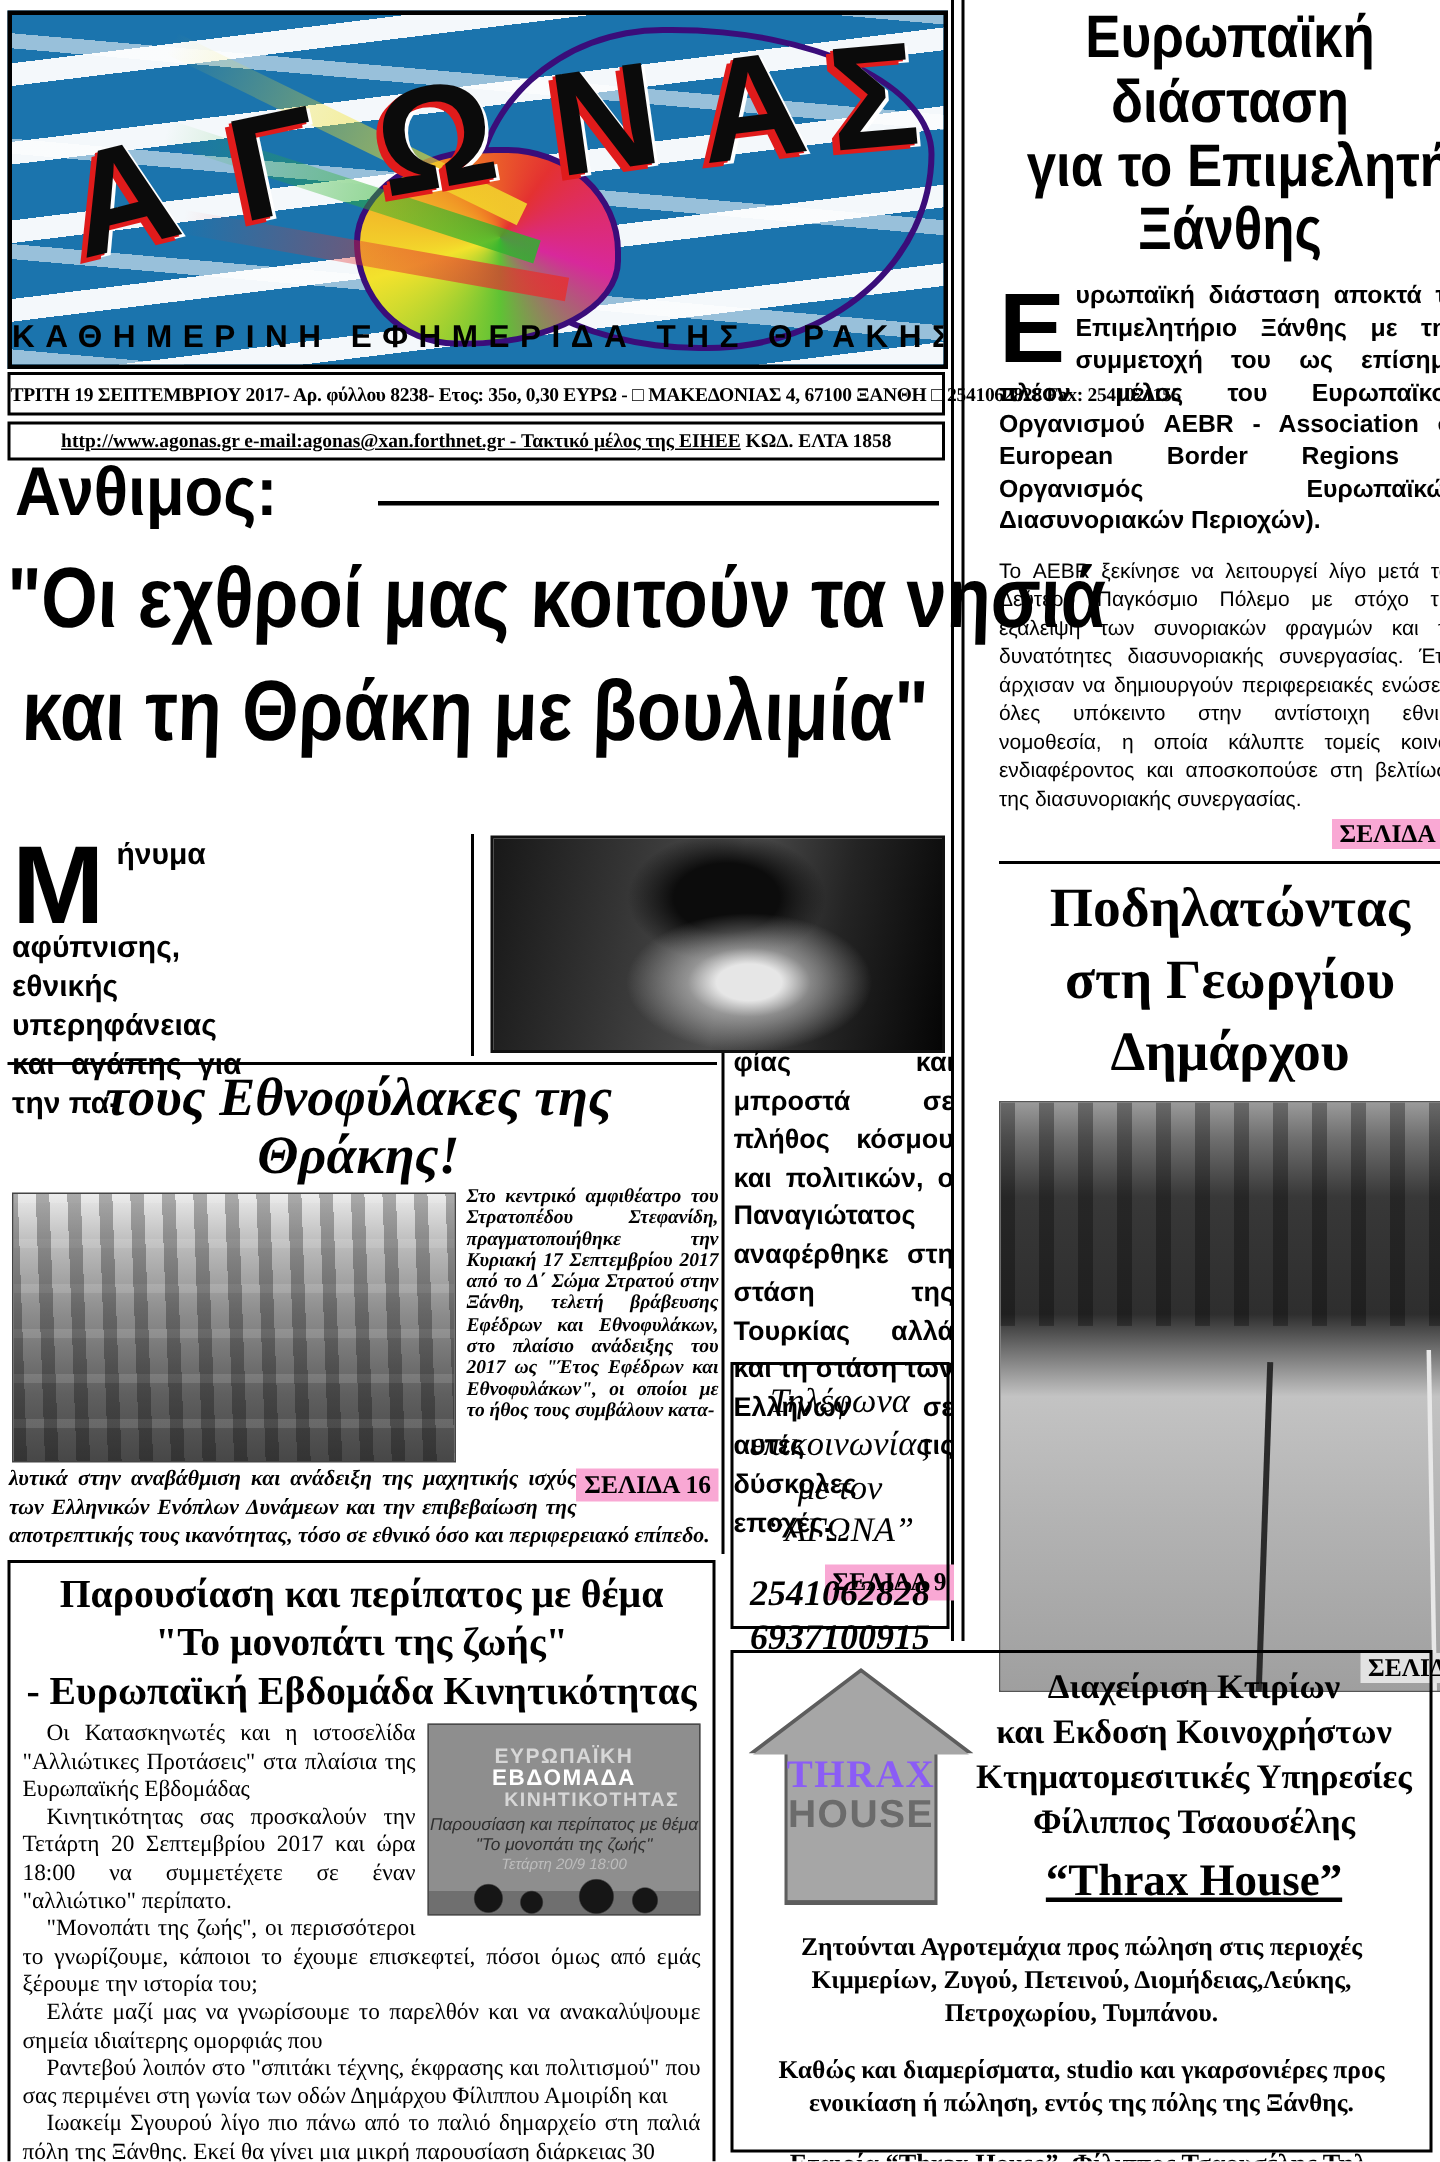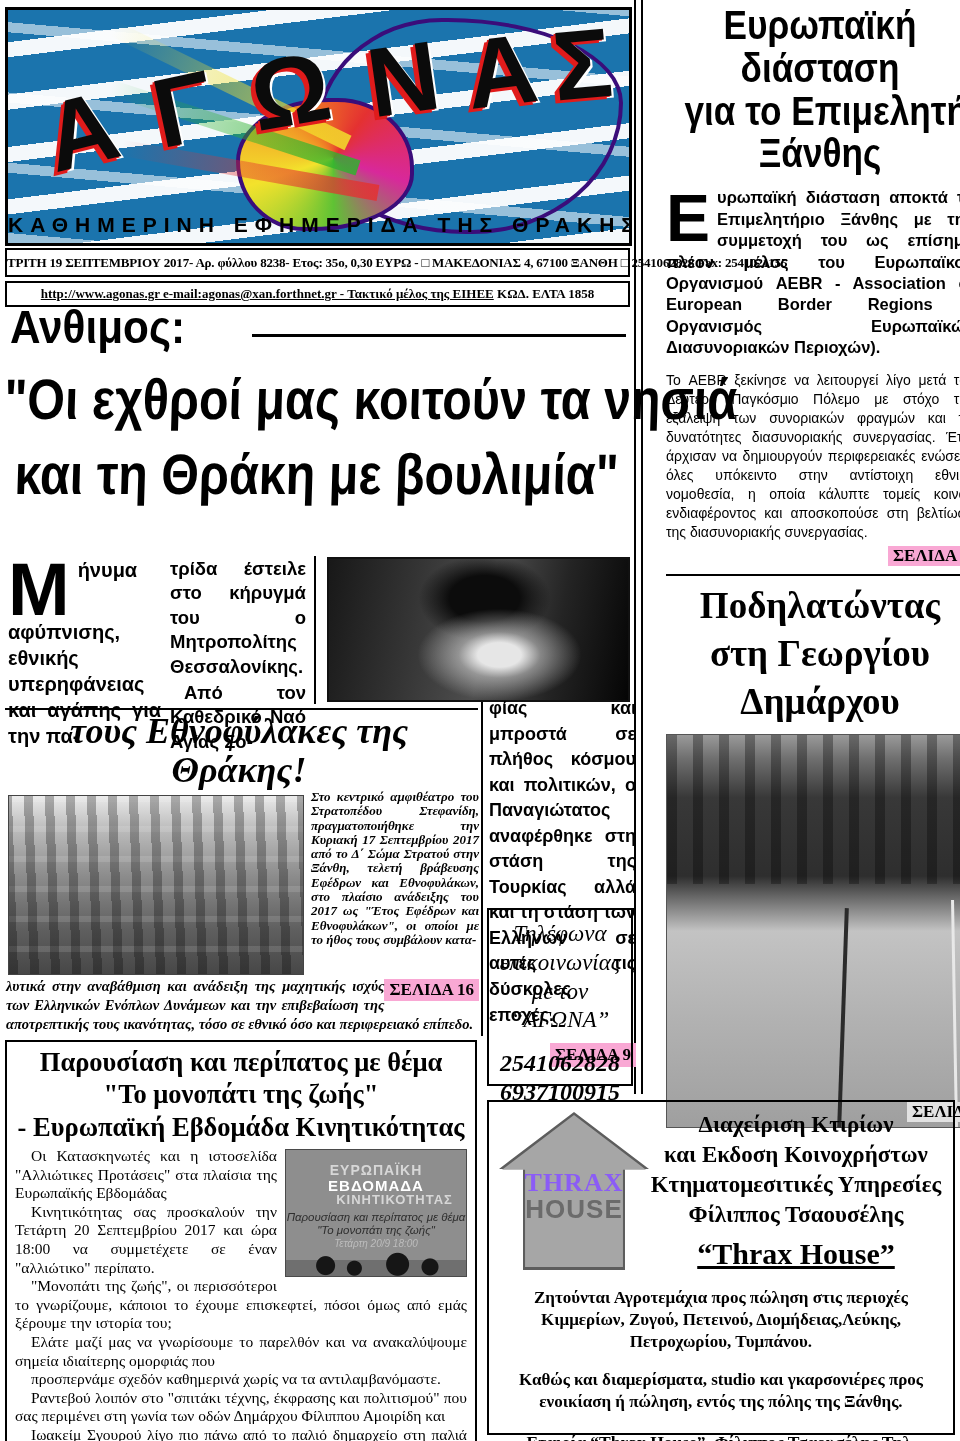--- a/index.html
+++ b/index.html
@@ -165,24 +165,20 @@
   <div class="vsep1"></div>
   <div class="vsep2"></div>
 
   <div class="kicker">Ανθιμος:</div>
   <div class="kicker-line"></div>
   <div class="lead-headline">
     <div>"Οι εχθροί μας κοιτούν τα νησιά</div>
     <div>και τη Θράκη με βουλιμία"</div>
   </div>
   <div class="lead-col1"><span class="dropcap">Μ</span><span>ήνυμα αφύπνισης, εθνικής υπερηφάνειας και αγάπης για την πα-</span></div>
-  <div class="lead-col2">
-    <p>τρίδα έστειλε στο κήρυγμά του ο Μητροπολίτης Θεσσαλονίκης.</p>
-    <p>Από τον Καθεδρικό Ναό Αγίας Σο-</p>
-  </div>
   <div class="bishop-photo"></div>
 
   <div class="mini-col">
     <div>φίας και μπροστά σε πλήθος κόσμου και πολιτικών, ο Παναγιώτατος αναφέρθηκε στη στάση της Τουρκίας αλλά και τη στάση των Ελλήνων σε αυτές τις δύσκολες εποχές.</div>
     <div class="badge-row"><span class="badge">ΣΕΛΙΔΑ 9</span></div>
   </div>
 
   <div class="phone-box">
     <div class="t">Τηλέφωνα</div>
     <div class="t">επικοινωνίας</div>
@@ -235,21 +231,20 @@
         <div class="l2">ΕΒΔΟΜΑΔΑ</div>
         <div class="l3">ΚΙΝΗΤΙΚΟΤΗΤΑΣ</div>
         <div class="s1">Παρουσίαση και περίπατος με θέμα "Το μονοπάτι της ζωής"</div>
         <div class="s2">Τετάρτη 20/9 18:00</div>
         <div class="cartoon"></div>
       </div>
       <p>Οι Κατασκηνωτές και η ιστοσελίδα "Αλλιώτικες Προτάσεις" στα πλαίσια της Ευρωπαϊκής Εβδομάδας</p>
       <p>Κινητικότητας σας προσκαλούν την Τετάρτη 20 Σεπτεμβρίου 2017 και ώρα 18:00 να συμμετέχετε σε έναν "αλλιώτικο" περίπατο.</p>
       <p>"Μονοπάτι της ζωής", οι περισσότεροι το γνωρίζουμε, κάποιοι το έχουμε επισκεφτεί, πόσοι όμως από εμάς ξέρουμε την ιστορία του;</p>
       <p>Ελάτε μαζί μας να γνωρίσουμε το παρελθόν και να ανακαλύψουμε σημεία ιδιαίτερης ομορφιάς που</p>
-      <p>προσπερνάμε σχεδόν καθημερινά χωρίς να τα αντιλαμβανόμαστε.</p>
       <p>Ραντεβού λοιπόν στο "σπιτάκι τέχνης, έκφρασης και πολιτισμού" που σας περιμένει στη γωνία των οδών Δημάρχου Φίλιππου Αμοιρίδη και</p>
       <p>Ιωακείμ Σγουρού λίγο πιο πάνω από το παλιό δημαρχείο στη παλιά πόλη της Ξάνθης. Εκεί θα γίνει μια μικρή παρουσίαση διάρκειας 30</p>
 
     </div>
 
   </div>
 
   <div class="thrax-box">
     <div class="thrax-top">
       <div class="house-wrap">

